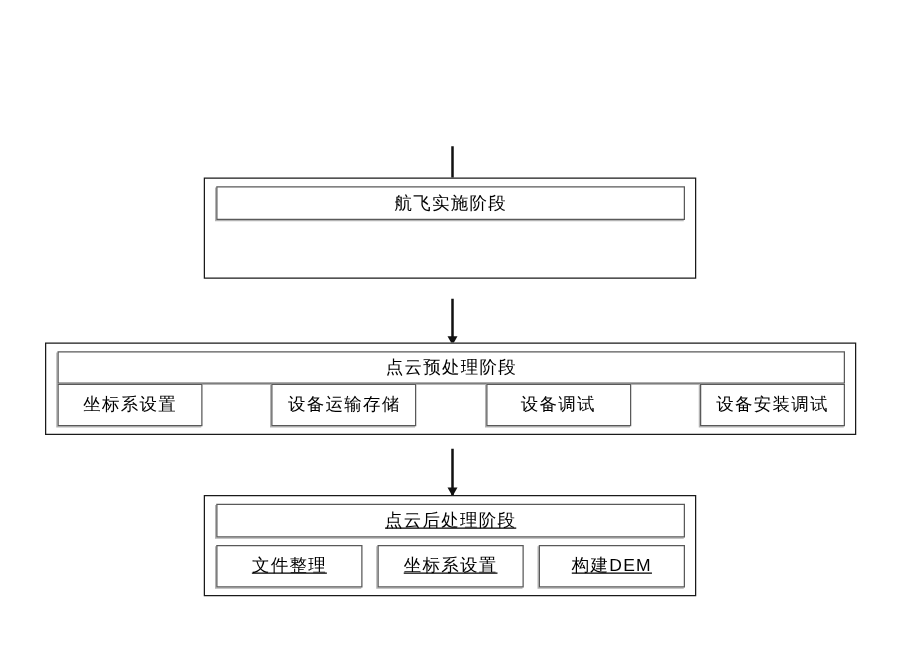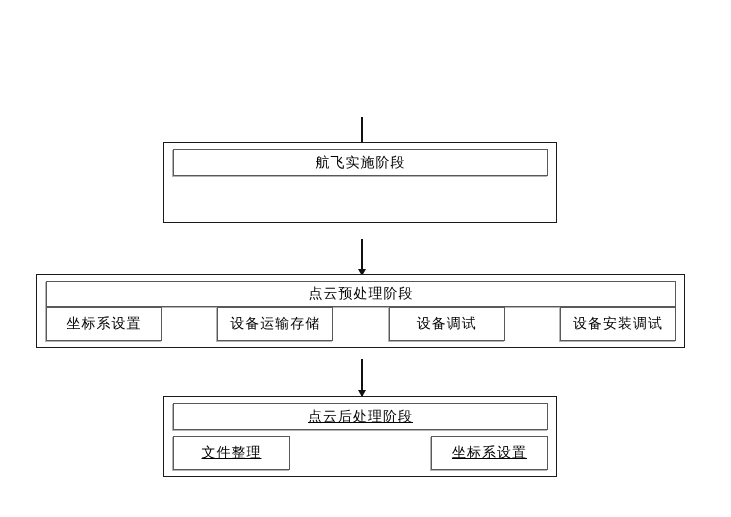--- a/index.html
+++ b/index.html
@@ -115,16 +115,17 @@
 
   <div class="arrow" style="top:359px;height:37px;">
     <span class="head"></span>
   </div>
 
   <div class="stage narrow" style="top:396px;text-decoration:underline;">
     <div class="stage-title">点云后处理阶段</div>
     <div class="steps cols-3">
       <div class="step">文件整理</div>
       <div class="step">坐标系设置</div>
+      <div class="step">构建DEM</div>
     </div>
   </div>
 
 </div>
 
 </body></html>

